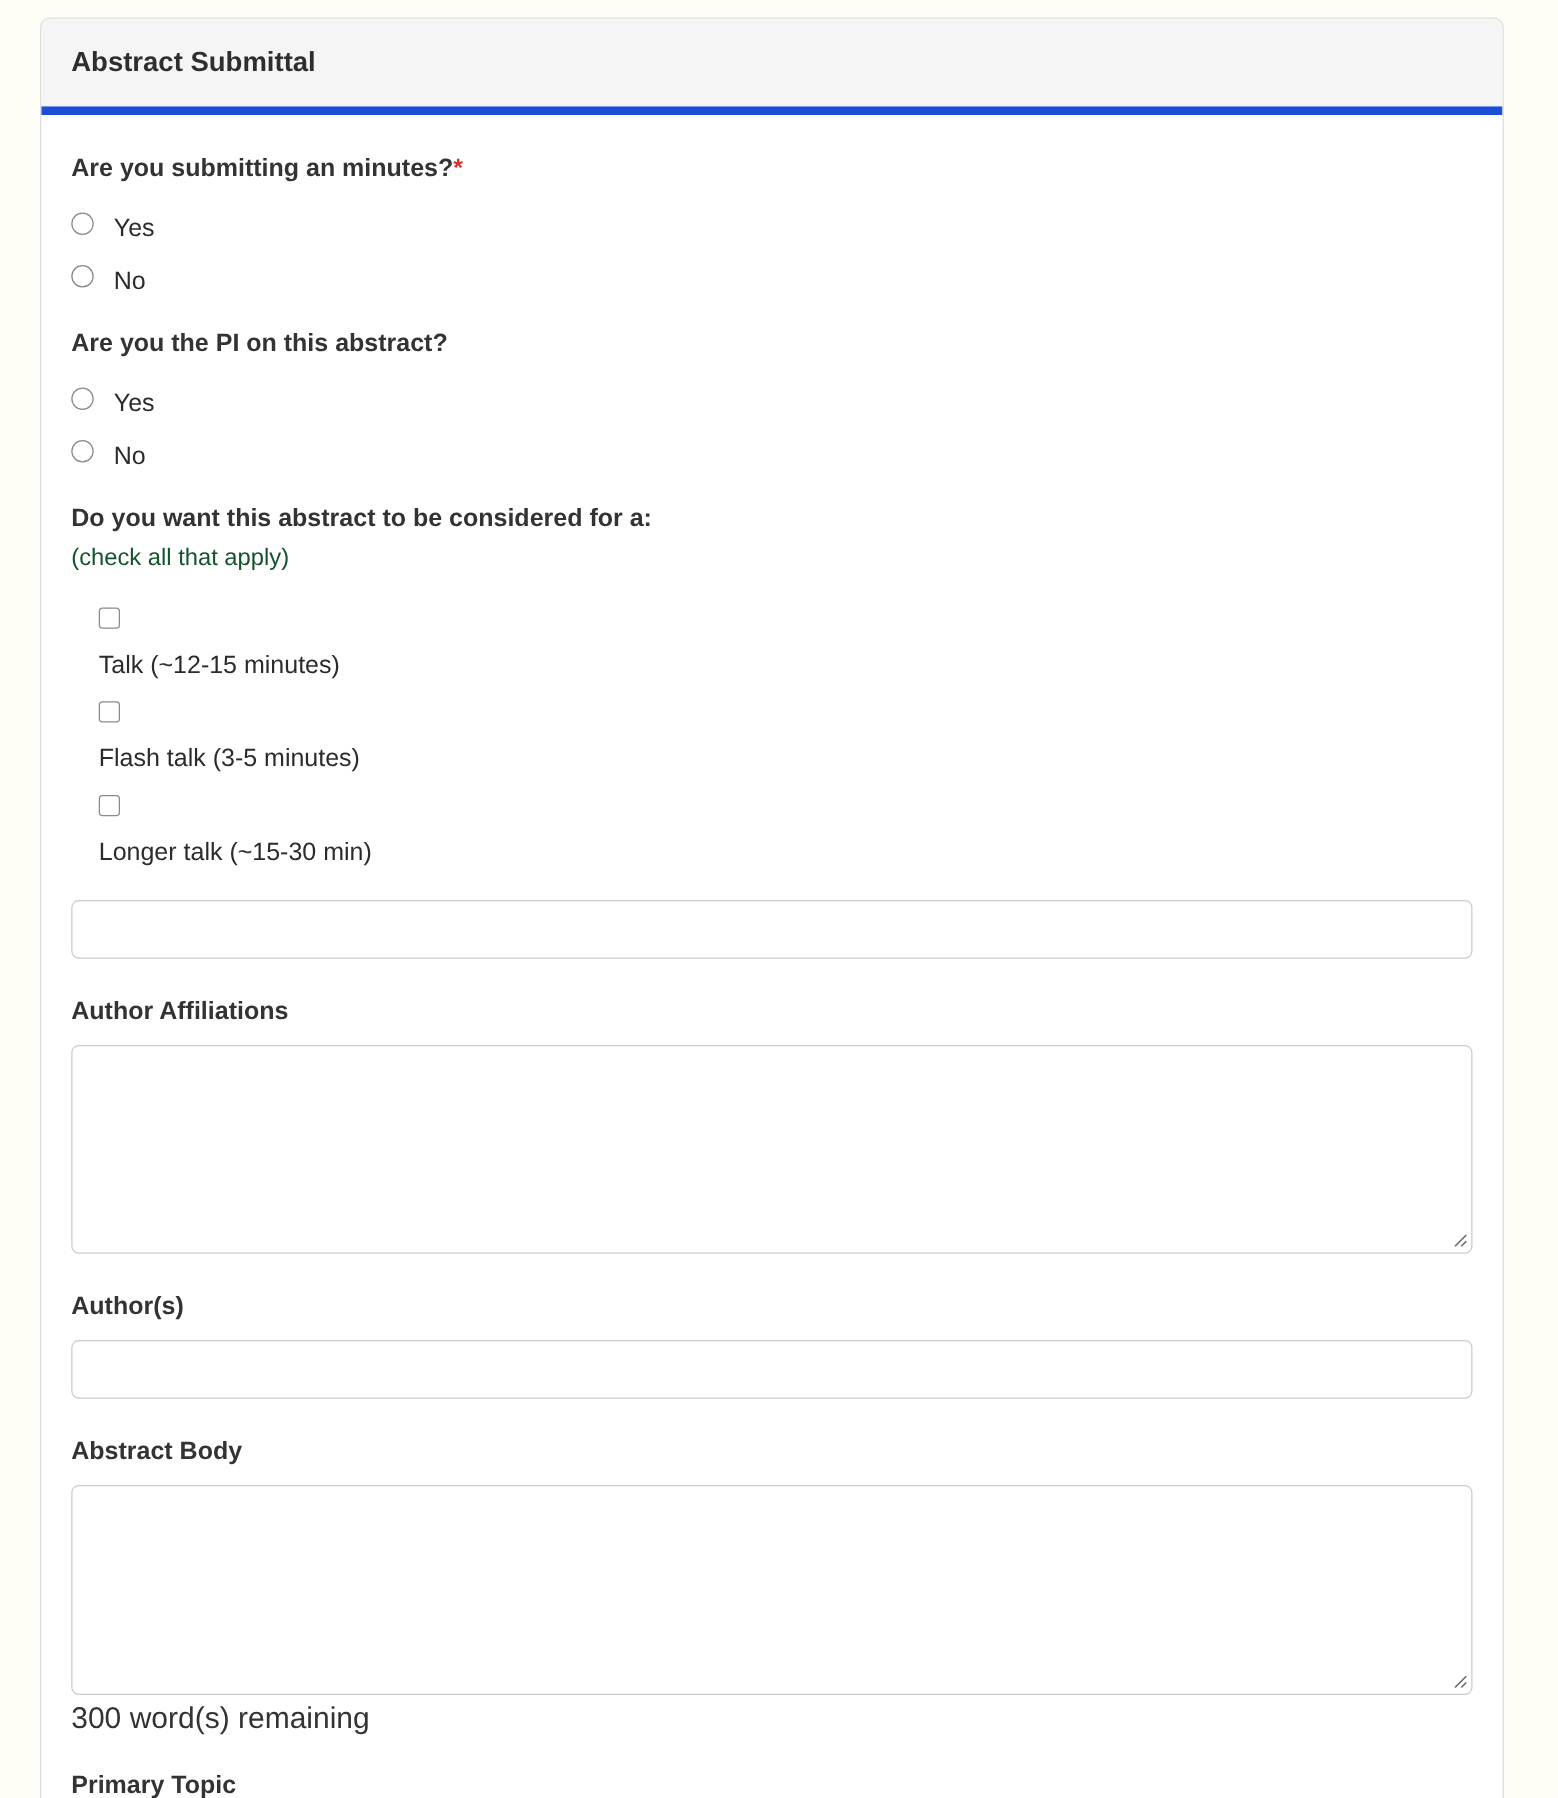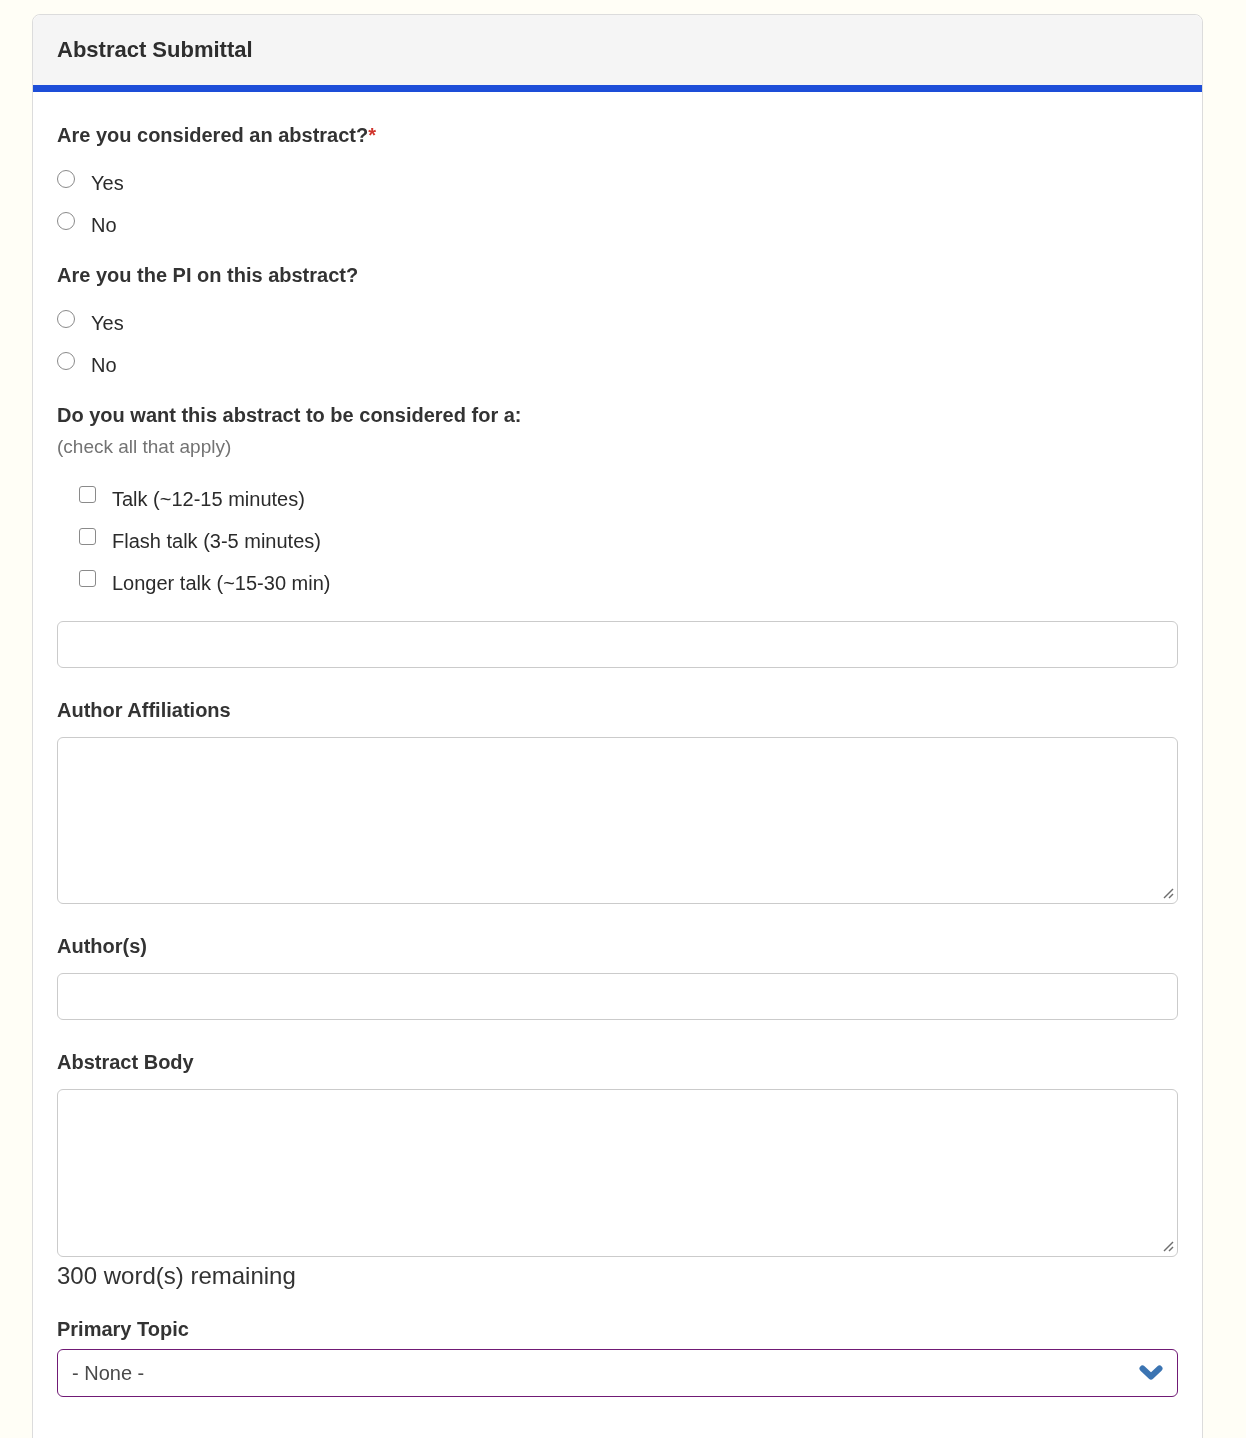--- a/index.html
+++ b/index.html
@@ -33,38 +33,38 @@
 
   .q-label {
     font-size: 20px;
     font-weight: 700;
     line-height: 25px;
     color: #333;
   }
   .q-hint {
     font-size: 19px;
     line-height: 22px;
-    color: #737373;
+    color: #14532d;
     margin-top: 8px;
   }
   .question { margin-bottom: 24px; }
   .question .options { margin-top: 22px; }
   .question.checkbox-group .options { margin-top: 28px; }
 
   .option-row {
     display: flex;
     align-items: flex-start;
     gap: 16px;
     margin-bottom: 15px;
     font-size: 20px;
     line-height: 27px;
     color: #2B2B2B;
     cursor: pointer;
   }
-  .checkbox-group .option-row { padding-left: 22px; }
+  .checkbox-group .option-row { padding-left: 22px; flex-direction: column; }
 
   input[type="radio"], input[type="checkbox"] {
     -webkit-appearance: none;
     appearance: none;
     background: #FFFFFF;
     border: 1.5px solid #8A8A8A;
     flex: 0 0 auto;
     cursor: pointer;
   }
   input[type="radio"]  { width: 18px; height: 18px; border-radius: 50%; }
@@ -152,21 +152,21 @@
 <body>
 
 <div class="card">
   <div class="card-header">
     <span>Abstract Submittal</span>
   </div>
 
   <div class="card-body">
 
     <div class="question">
-      <div class="q-label"><span>Are you considered an abstract?</span><span class="required-marker">*</span></div>
+      <div class="q-label"><span>Are you submitting an minutes?</span><span class="required-marker">*</span></div>
       <div class="options">
         <label class="option-row">
           <input type="radio" name="submitting" style="">
           <span>Yes</span>
         </label>
         <label class="option-row">
           <input type="radio" name="submitting" style="">
           <span>No</span>
         </label>
       </div>

